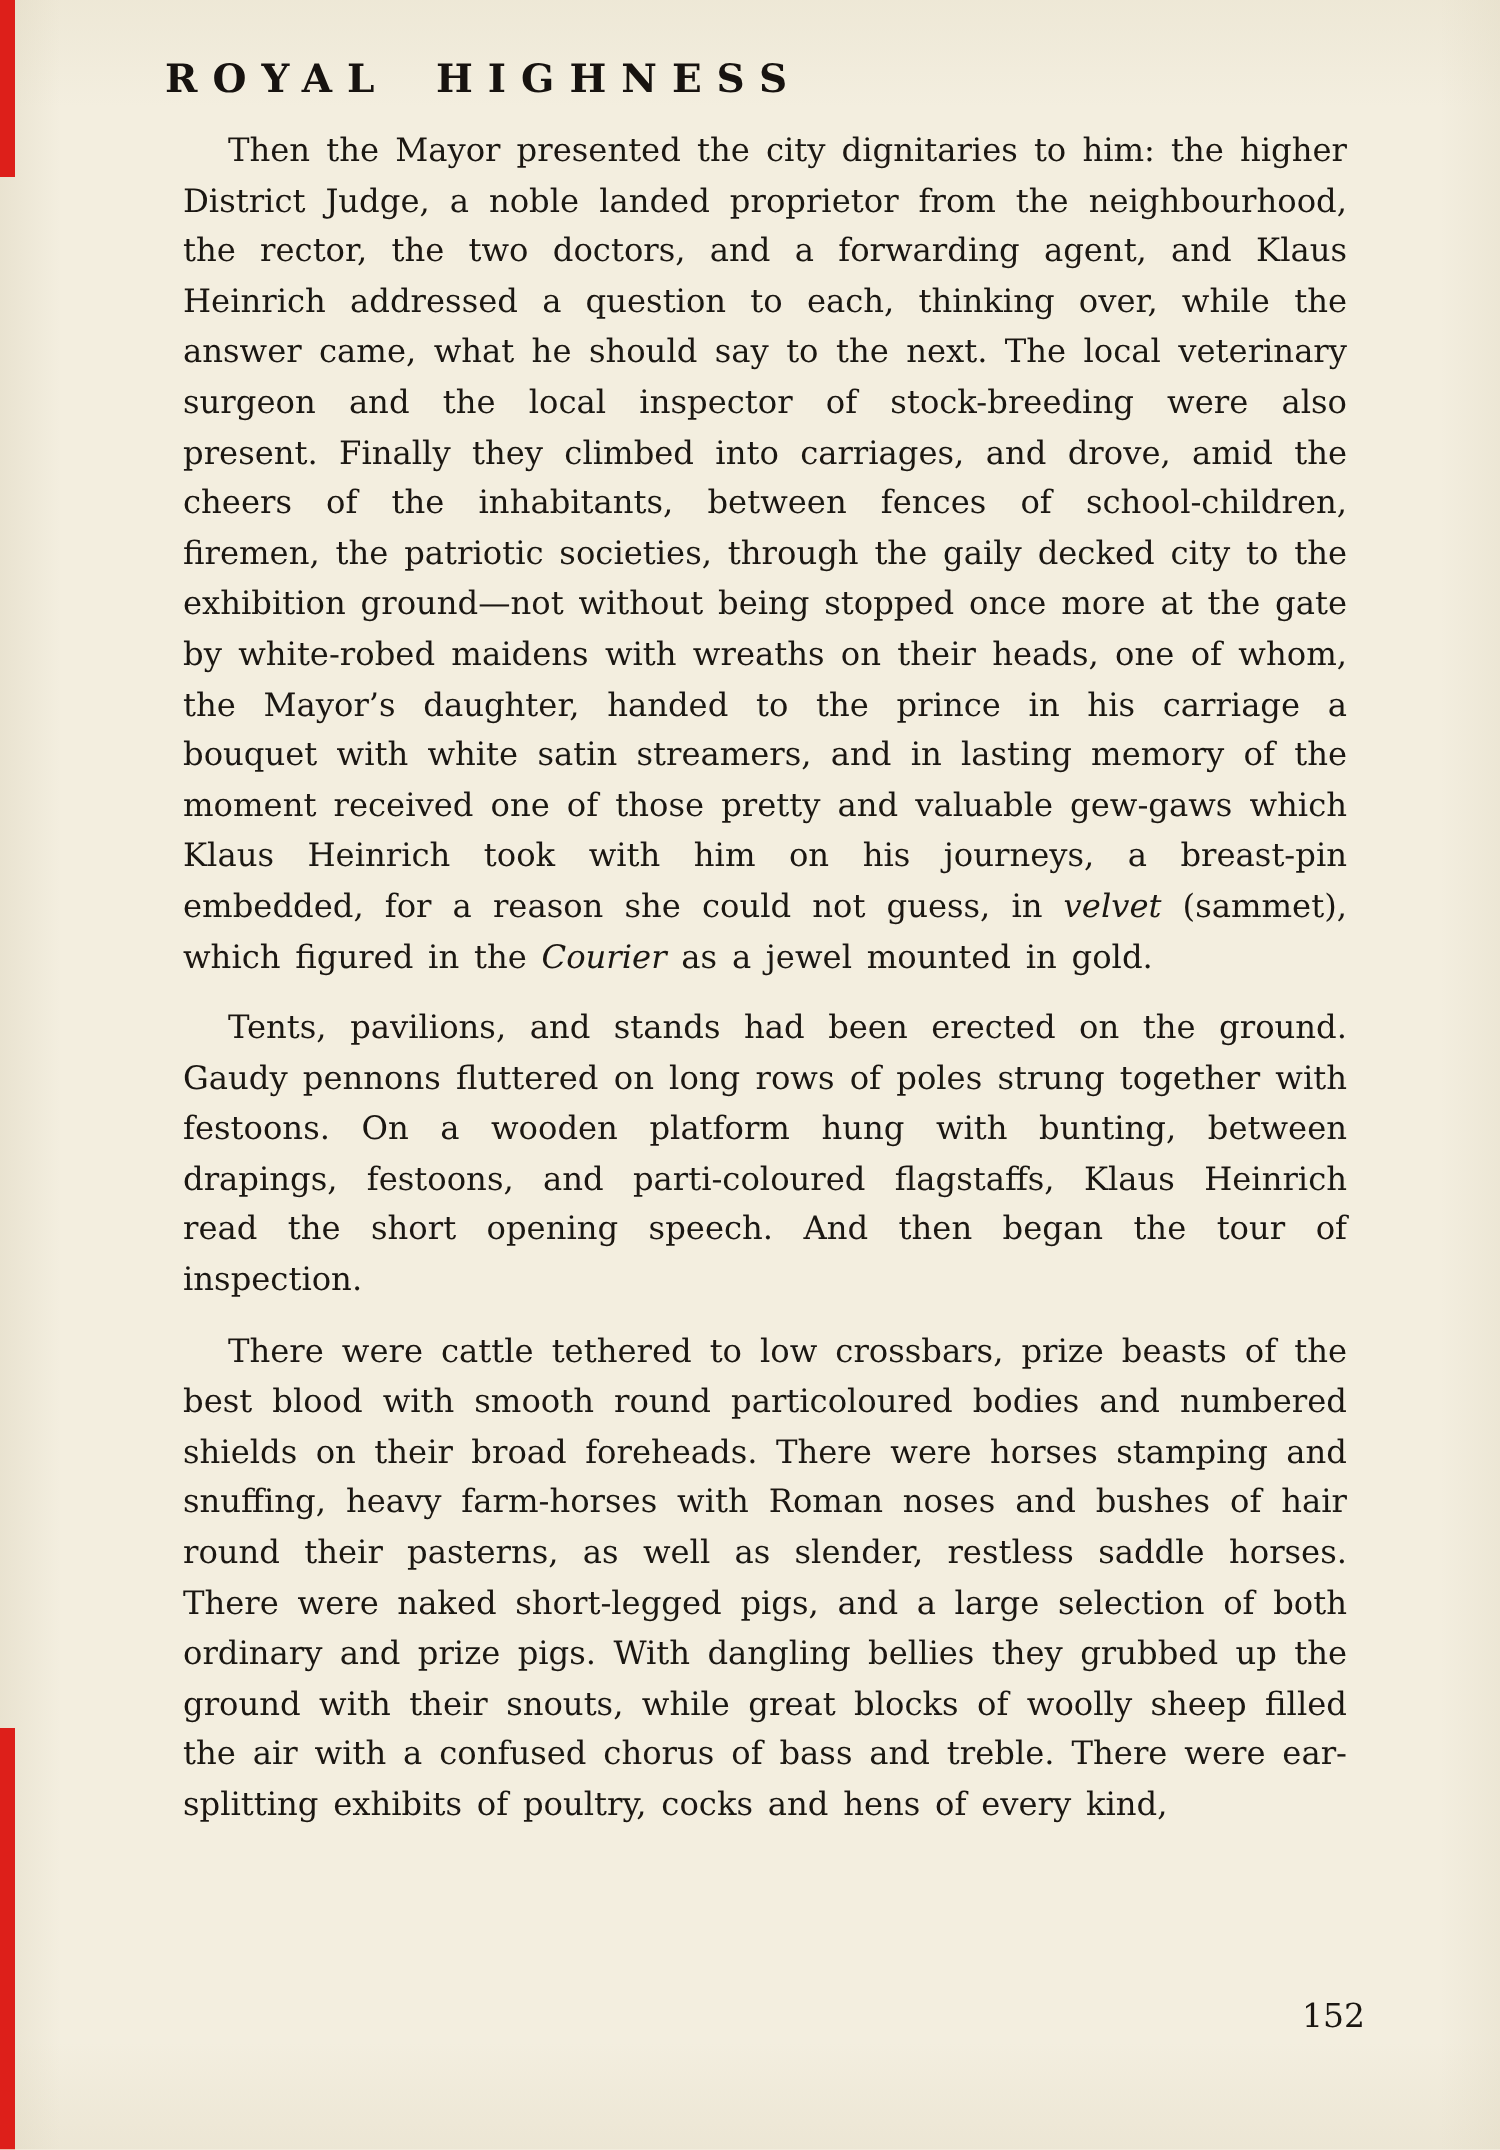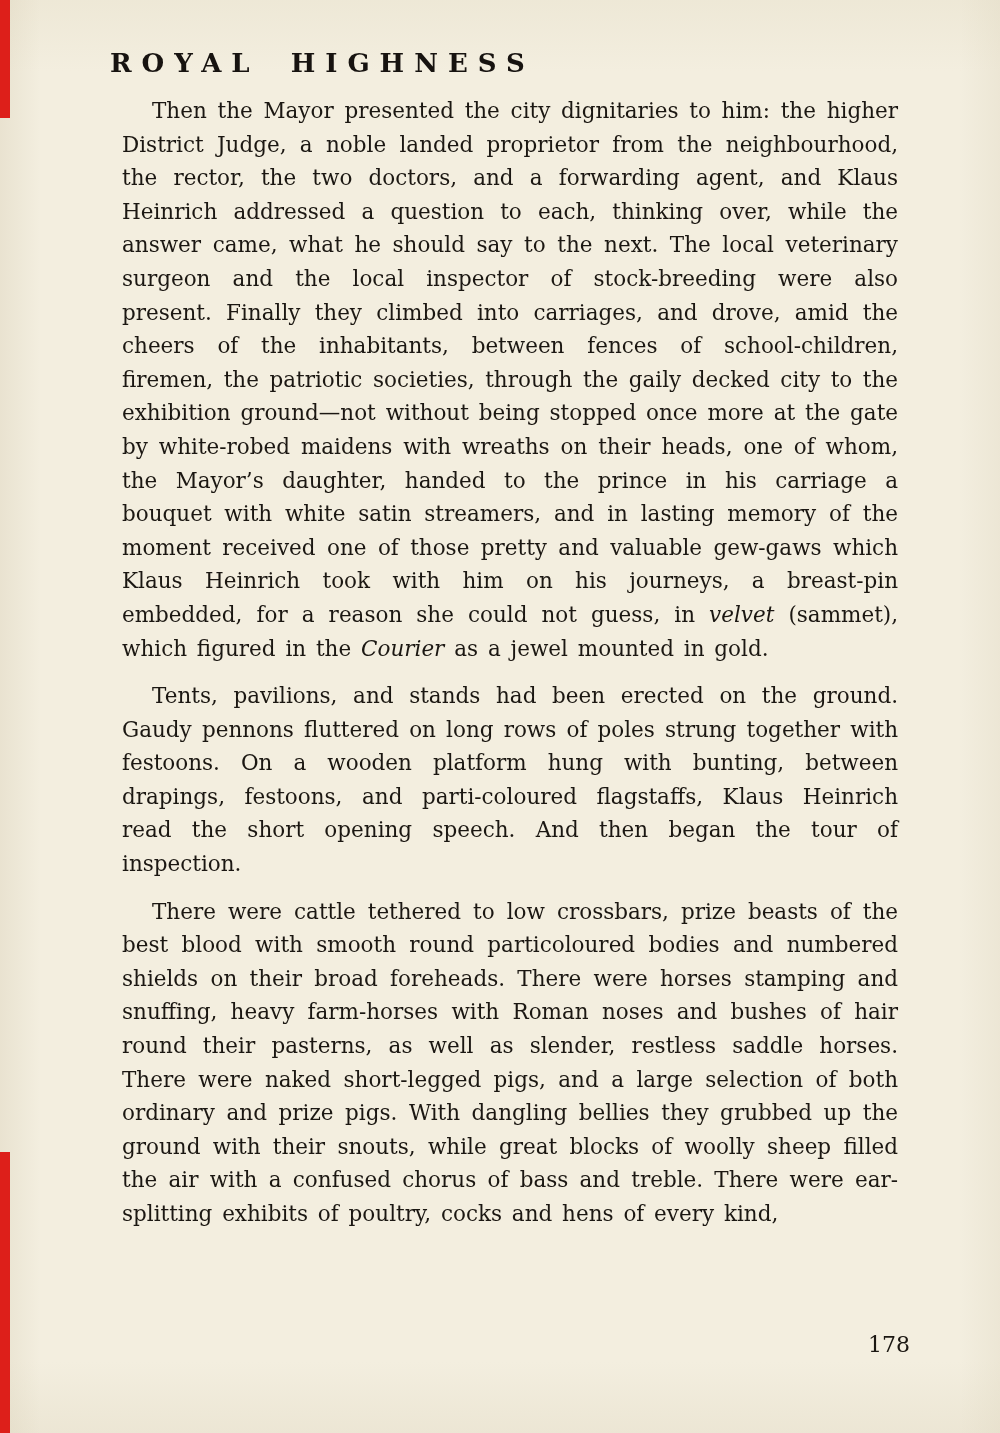--- a/index.html
+++ b/index.html
@@ -28,21 +28,21 @@
       left: 0;
       width: 10px;
       background: #dd1f1a;
     }
     .scan-mark.top { top: 0; height: 118px; }
     .scan-mark.bottom { top: 1152px; height: 281px; }
 
     .page-content {
       position: absolute;
       left: 108px;
-      top: 48px;
+      top: 38px;
       width: 804px;
     }
     .running-head {
       font-size: 26px;
       font-weight: bold;
       letter-spacing: 10px;
       word-spacing: 12px;
       margin: 0 0 16px 2px;
       color: #171310;
     }
@@ -77,13 +77,13 @@
   <h1 class="running-head">ROYAL HIGHNESS</h1>
 
   <p class="body-par"><span>Then the Mayor presented the city dignitaries to him: the higher District Judge, a noble landed proprietor from the neighbourhood, the rector, the two doctors, and a forwarding agent, and Klaus Heinrich addressed a question to each, thinking over, while the answer came, what he should say to the next.  The local veterinary surgeon and the local inspector of stock-breeding were also present.  Finally they climbed into carriages, and drove, amid the cheers of the inhabitants, between fences of school-children, firemen, the patriotic societies, through the gaily decked city to the exhibition ground—not without being stopped once more at the gate by white-robed maidens with wreaths on their heads, one of whom, the Mayor’s daughter, handed to the prince in his carriage a bouquet with white satin streamers, and in lasting memory of the moment received one of those pretty and valuable gew-gaws which Klaus Heinrich took with him on his journeys, a breast-pin embedded, for a reason she could not guess, in </span><i>velvet</i><span> (sammet), which figured in the </span><i>Courier</i><span> as a jewel mounted in gold.</span></p>
 
   <p class="body-par">Tents, pavilions, and stands had been erected on the ground. Gaudy pennons fluttered on long rows of poles strung together with festoons.  On a wooden platform hung with bunting, between drapings, festoons, and parti-coloured flagstaffs, Klaus Heinrich read the short opening speech.  And then began the tour of inspection.</p>
 
   <p class="body-par">There were cattle tethered to low crossbars, prize beasts of the best blood with smooth round particoloured bodies and numbered shields on their broad foreheads.  There were horses stamping and snuffing, heavy farm-horses with Roman noses and bushes of hair round their pasterns, as well as slender, restless saddle horses.  There were naked short-legged pigs, and a large selection of both ordinary and prize pigs. With dangling bellies they grubbed up the ground with their snouts, while great blocks of woolly sheep filled the air with a confused chorus of bass and treble.  There were ear-splitting exhibits of poultry, cocks and hens of every kind,</p>
 
 </div>
 
-<div class="page-number">178</div>
+<div class="page-number">152</div>
 
 </body></html>

